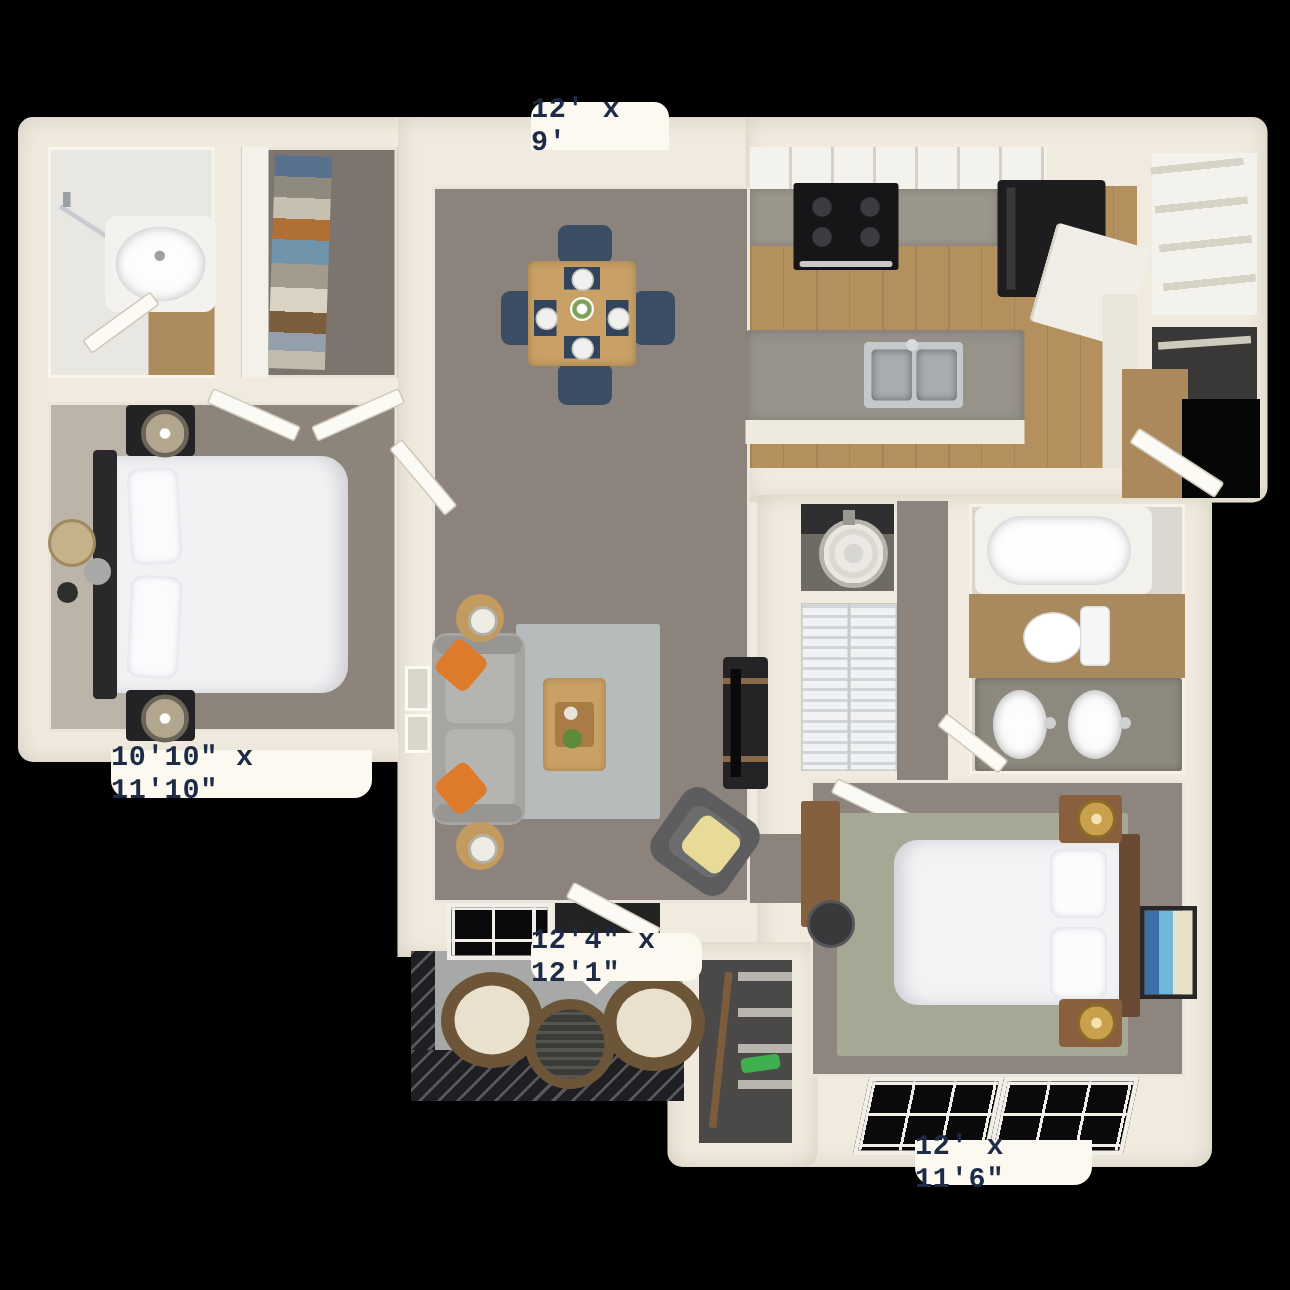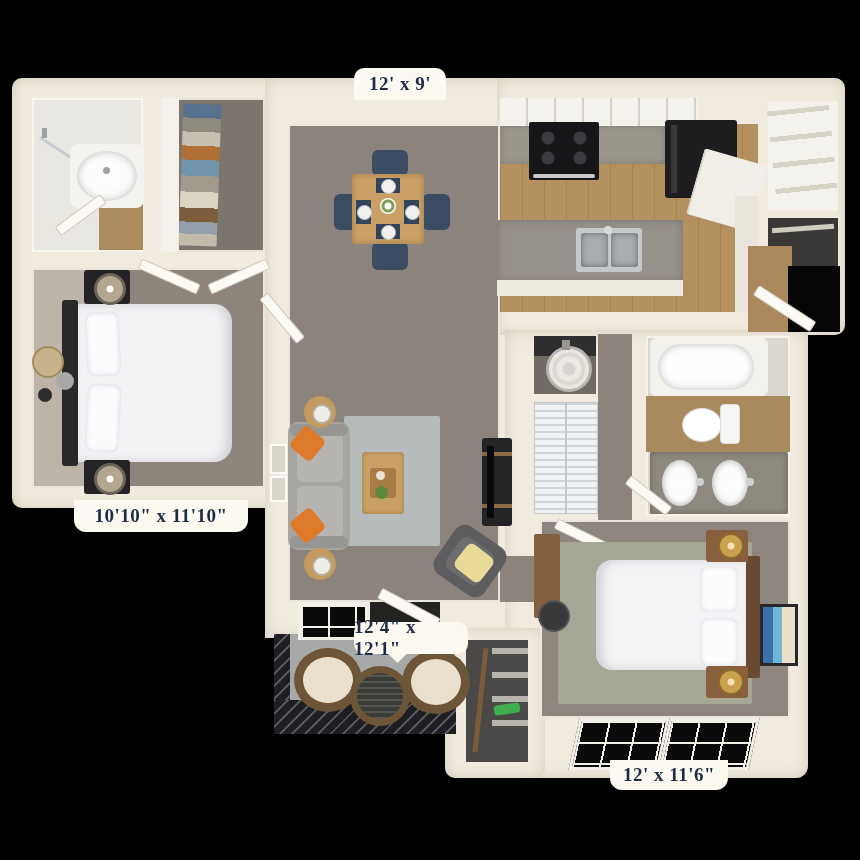--- a/index.html
+++ b/index.html
@@ -1,17 +1,17 @@
 <!DOCTYPE html>
 <html><head>
 <meta charset="utf-8">
 <style>
   html,body{margin:0;padding:0;background:#000;}
   .canvas{position:relative;width:860px;height:860px;background:#000;overflow:hidden;
-          font-family:Liberation Serif, serif;}
+          font-family:Liberation Mono, monospace;}
   .abs{position:absolute;}
   .blk{position:absolute;background:#f1ebdf;box-shadow:inset 0 0 14px rgba(120,110,90,.25);}
   .flo{position:absolute;box-shadow:inset 0 0 0 2px rgba(250,247,238,.85);}
   .door{position:absolute;background:#fbfaf5;border:1px solid #cfc9ba;border-radius:2px;}
   .circ{border-radius:50%;}
   .tab{position:absolute;background:#fcf9f1;color:#1d2b47;display:flex;align-items:center;
        justify-content:center;font-weight:700;font-size:19px;z-index:40;letter-spacing:.5px;}
   .tab .ptr{position:absolute;width:15px;height:15px;background:#fcf9f1;transform:rotate(45deg);
             left:36px;bottom:-6px;z-index:-1;}
   .win{position:absolute;background:

